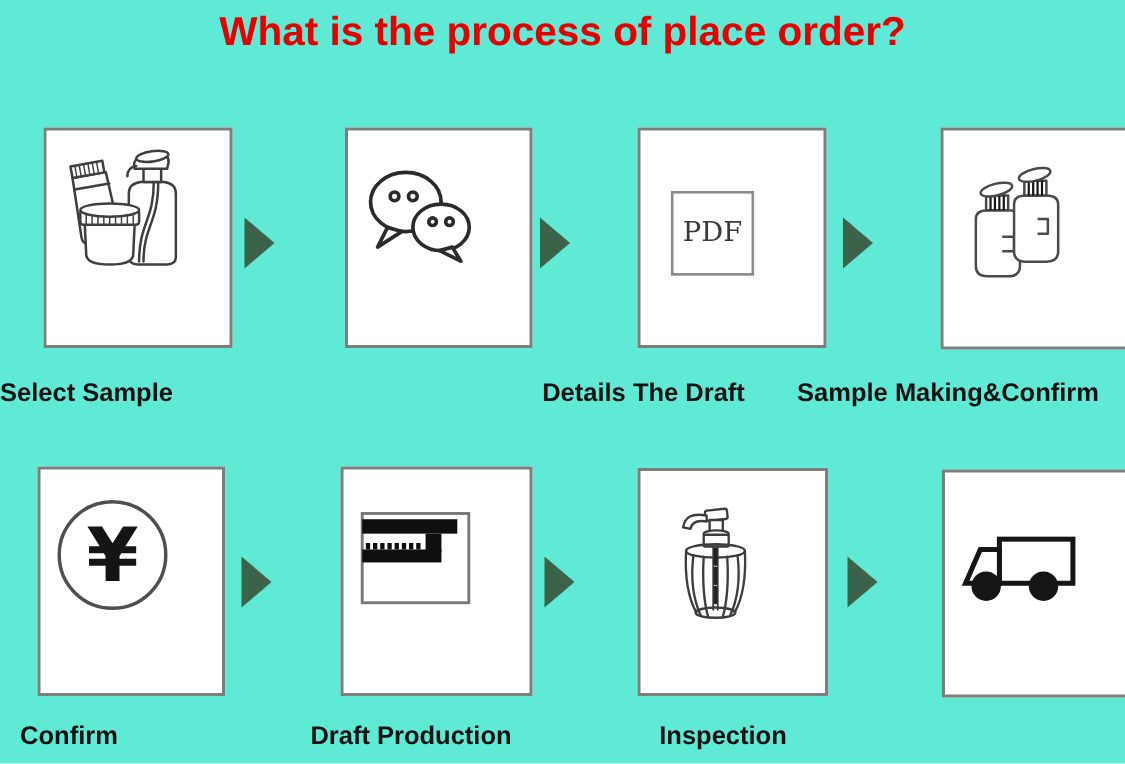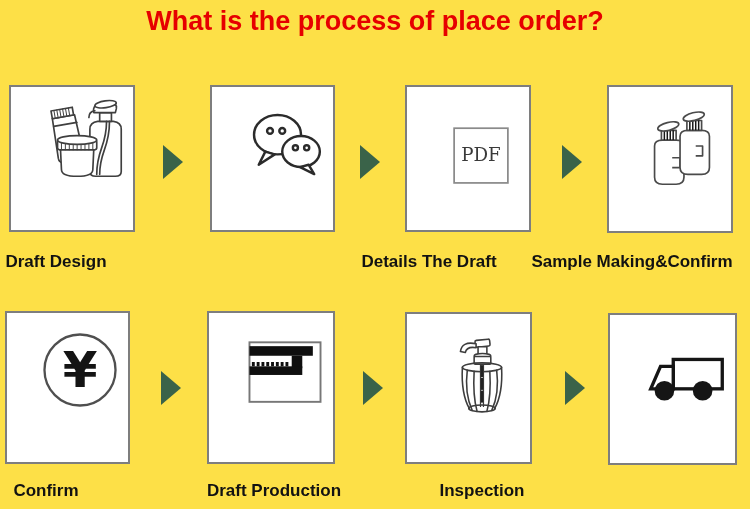--- a/index.html
+++ b/index.html
@@ -1,27 +1,27 @@
 <!DOCTYPE html>
 <html><head>
 <meta charset="utf-8">
 <style>
   html,body{margin:0;padding:0;background:#fff;}
   .canvas{
-    position:relative;width:750px;height:509px;background:#fde047;overflow:hidden;
+    position:relative;width:750px;height:509px;background:#5eead4;overflow:hidden;
     font-family:"Liberation Sans",sans-serif;
   }
   .title{
     position:absolute;top:6px;left:0;width:100%;margin:0;
     text-align:center;font-size:27px;font-weight:bold;color:#e60000;
     letter-spacing:0;
   }
   .box{
     position:absolute;background:#fff;border:2px solid #7e7e7e;
-    display:flex;align-items:center;justify-content:flex-end;box-sizing:border-box;
+    display:flex;align-items:center;justify-content:flex-start;box-sizing:border-box;margin-left:20px;
   }
   .b1{left:9px;  top:85px; width:126px;height:147px;}
   .b2{left:210px;top:85px; width:125px;height:147px;}
   .b3{left:405px;top:85px; width:126px;height:147px;}
   .b4{left:607px;top:85px; width:126px;height:148px;}
   .b5{left:5px;  top:311px;width:125px;height:153px;}
   .b6{left:207px;top:311px;width:128px;height:153px;}
   .b7{left:405px;top:312px;width:127px;height:152px;}
   .b8{left:608px;top:313px;width:129px;height:152px;}
   .icon{display:block;}
@@ -184,20 +184,20 @@
     </svg>
   </div>
 
   <div class="arrow a1"></div>
   <div class="arrow a2"></div>
   <div class="arrow a3"></div>
   <div class="arrow a4"></div>
   <div class="arrow a5"></div>
   <div class="arrow a6"></div>
 
-  <div class="label l1">Draft Design</div>
+  <div class="label l1">Select Sample</div>
   <div class="label l3">Details The Draft</div>
   <div class="label l4">Sample Making&amp;Confirm</div>
   <div class="label l5">Confirm</div>
   <div class="label l6">Draft Production</div>
   <div class="label l7">Inspection</div>
 
 </div>
 
 </body></html>

